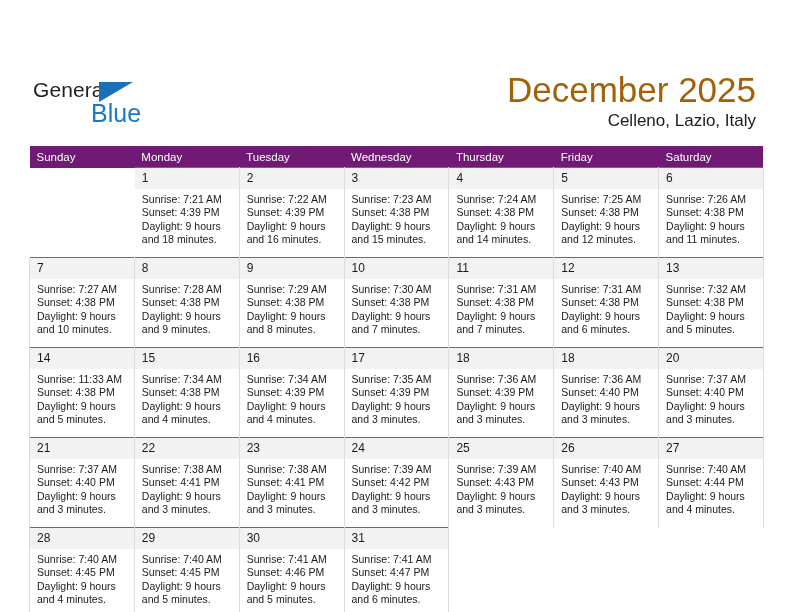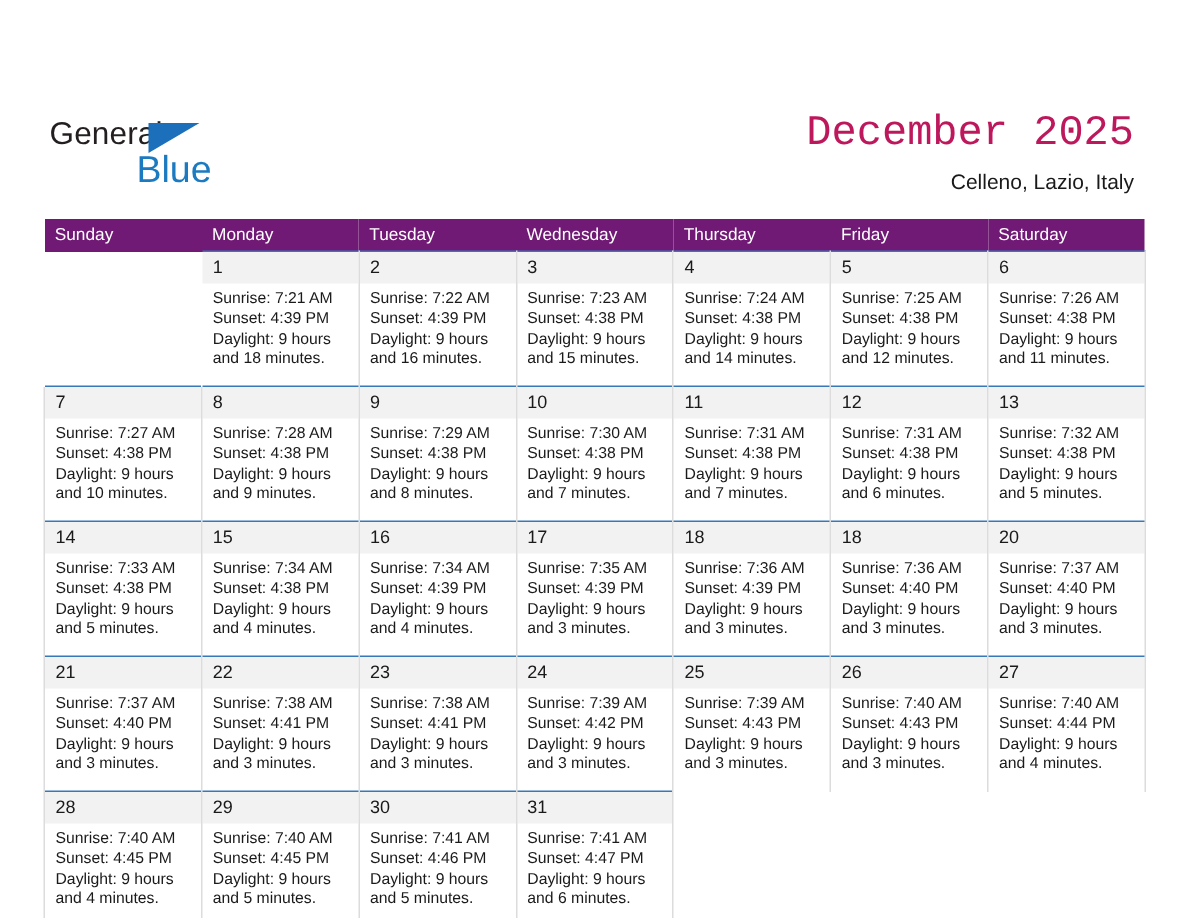--- a/index.html
+++ b/index.html
@@ -65,29 +65,29 @@
     font-family: "Liberation Sans", sans-serif;
   }
 
   .title-block {
     position: absolute;
     right: 36px;
     top: 32px;
     text-align: right;
   }
   .month-title {
-    font-size: 28px;
-    color: #be185d;
+    font-size: 35px;
+    color: #a16207;
     line-height: 32px;
     white-space: nowrap;
-    font-family: Liberation Mono, monospace;
+    font-family: Liberation Sans, sans-serif;
   }
   .location {
     margin-top: 7px;
-    font-size: 14px;
+    font-size: 17px;
     color: #1a1a1a;
     line-height: 16px;
     white-space: nowrap;
     font-family: "Liberation Sans", sans-serif;
   }
 
   
   .calendar {
     position: absolute;
     left: 29px;
@@ -313,21 +313,21 @@
                 <div>Sunset: 4:38 PM</div>
                 <div>Daylight: 9 hours</div>
                 <div>and 5 minutes.</div>
               </div>
             </td>
           </tr>
           <tr>
             <td>
               <div class="daynum">14</div>
               <div class="cell-body">
-                <div>Sunrise: 7:33 AM</div>
+                <div>Sunrise: 11:33 AM</div>
                 <div>Sunset: 4:38 PM</div>
                 <div>Daylight: 9 hours</div>
                 <div>and 5 minutes.</div>
               </div>
             </td>
             <td>
               <div class="daynum">15</div>
               <div class="cell-body">
                 <div>Sunrise: 7:34 AM</div>
                 <div>Sunset: 4:38 PM</div>

